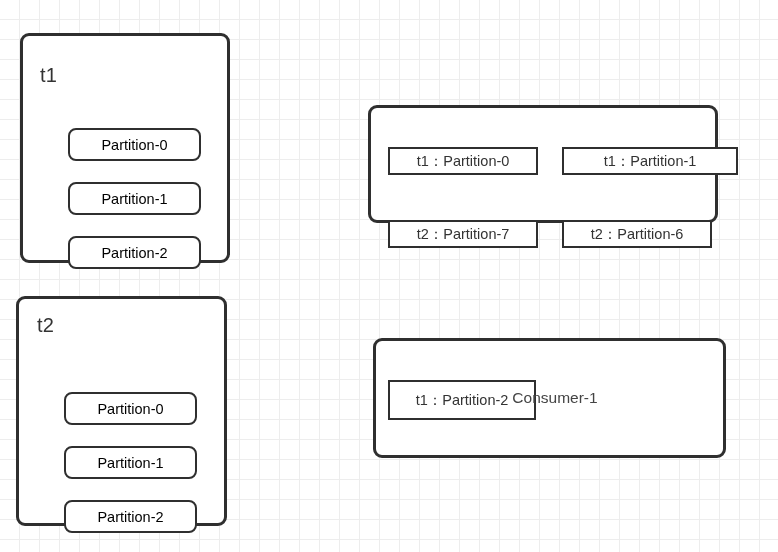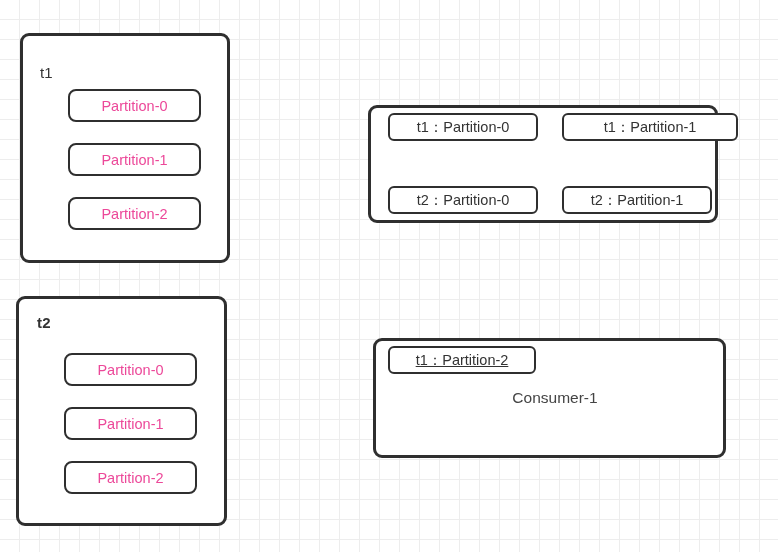--- a/index.html
+++ b/index.html
@@ -28,39 +28,40 @@
   
   .topic-box {
     position: absolute;
     box-sizing: border-box;
     border: 3px solid #2f2f2f;
     border-radius: 9px;
     background: #ffffff;
   }
   .topic-label {
     position: absolute;
-    font-size: 15px;
+    font-size: 20px;
     color: #333333;
     letter-spacing: 0.2px;
     white-space: nowrap;
   }
 
   
   .partition-pill {
     position: absolute;
     box-sizing: border-box;
     border: 2.6px solid #2f2f2f;
     border-radius: 8px;
     background: #ffffff;
     display: flex;
     align-items: center;
     justify-content: center;
     font-size: 14.5px;
-    color: #ec4899;
+    color: #000000;
     white-space: nowrap;
+    margin-top: 39px;
   }
 
   
   .consumer-box {
     position: absolute;
     box-sizing: border-box;
     border: 3px solid #2f2f2f;
     border-radius: 9px;
     background: #ffffff;
   }
@@ -68,28 +69,29 @@
     position: absolute;
     font-size: 15.5px;
     color: #444444;
     white-space: nowrap;
     text-align: center;
   }
   .assign-pill {
     position: absolute;
     box-sizing: border-box;
     border: 2.6px solid #2f2f2f;
-    border-radius: 6px;
+    border-radius: 0;
     background: #ffffff;
     display: flex;
     align-items: center;
     justify-content: center;
     font-size: 14.5px;
     color: #333333;
     white-space: nowrap;
+    margin-top: 34px;
   }
 
   
   #watermark {
     position: absolute;
     right: 18px;
     bottom: 12px;
     font-size: 17px;
     color: #c9c9c9;
     white-space: nowrap;
@@ -102,36 +104,36 @@
 <div id="canvas">
 
   <div class="topic-box" style="left:20px; top:33px; width:210px; height:230px;"></div>
   <div class="topic-label" style="left:40px; top:64px;">t1</div>
 
   <div class="partition-pill" style="left:68px; top:89px; width:133px; height:33px;">Partition-0</div>
   <div class="partition-pill" style="left:68px; top:143px; width:133px; height:33px;">Partition-1</div>
   <div class="partition-pill" style="left:68px; top:197px; width:133px; height:33px;">Partition-2</div>
 
   <div class="topic-box" style="left:16px; top:296px; width:211px; height:230px;"></div>
-  <div class="topic-label" style="left:37px; top:314px;font-weight:bold;">t2</div>
+  <div class="topic-label" style="left:37px; top:314px;">t2</div>
 
   <div class="partition-pill" style="left:64px; top:353px; width:133px; height:33px;">Partition-0</div>
   <div class="partition-pill" style="left:64px; top:407px; width:133px; height:33px;">Partition-1</div>
   <div class="partition-pill" style="left:64px; top:461px; width:133px; height:33px;">Partition-2</div>
 
   <div class="consumer-box" style="left:368px; top:105px; width:350px; height:118px;"></div>
 
   <div class="assign-pill" style="left:388px; top:113px; width:150px; height:28px;">t1：Partition-0</div>
   <div class="assign-pill" style="left:562px; top:113px; width:176px; height:28px;">t1：Partition-1</div>
 
 
-  <div class="assign-pill" style="left:388px; top:186px; width:150px; height:28px;">t2：Partition-0</div>
-  <div class="assign-pill" style="left:562px; top:186px; width:150px; height:28px;">t2：Partition-1</div>
+  <div class="assign-pill" style="left:388px; top:186px; width:150px; height:28px;">t2：Partition-7</div>
+  <div class="assign-pill" style="left:562px; top:186px; width:150px; height:28px;">t2：Partition-6</div>
 
   <div class="consumer-box" style="left:373px; top:338px; width:353px; height:120px;"></div>
 
-  <div class="assign-pill" style="left:388px; top:346px; width:148px; height:28px;text-decoration:underline;">t1：Partition-2</div>
+  <div class="assign-pill" style="left:388px; top:346px; width:148px; height:40px;">t1：Partition-2</div>
 
   <div class="consumer-label" style="left:373px; top:389px; width:364px;">Consumer-1</div>
 
 
 
 </div>
 
 </body></html>

